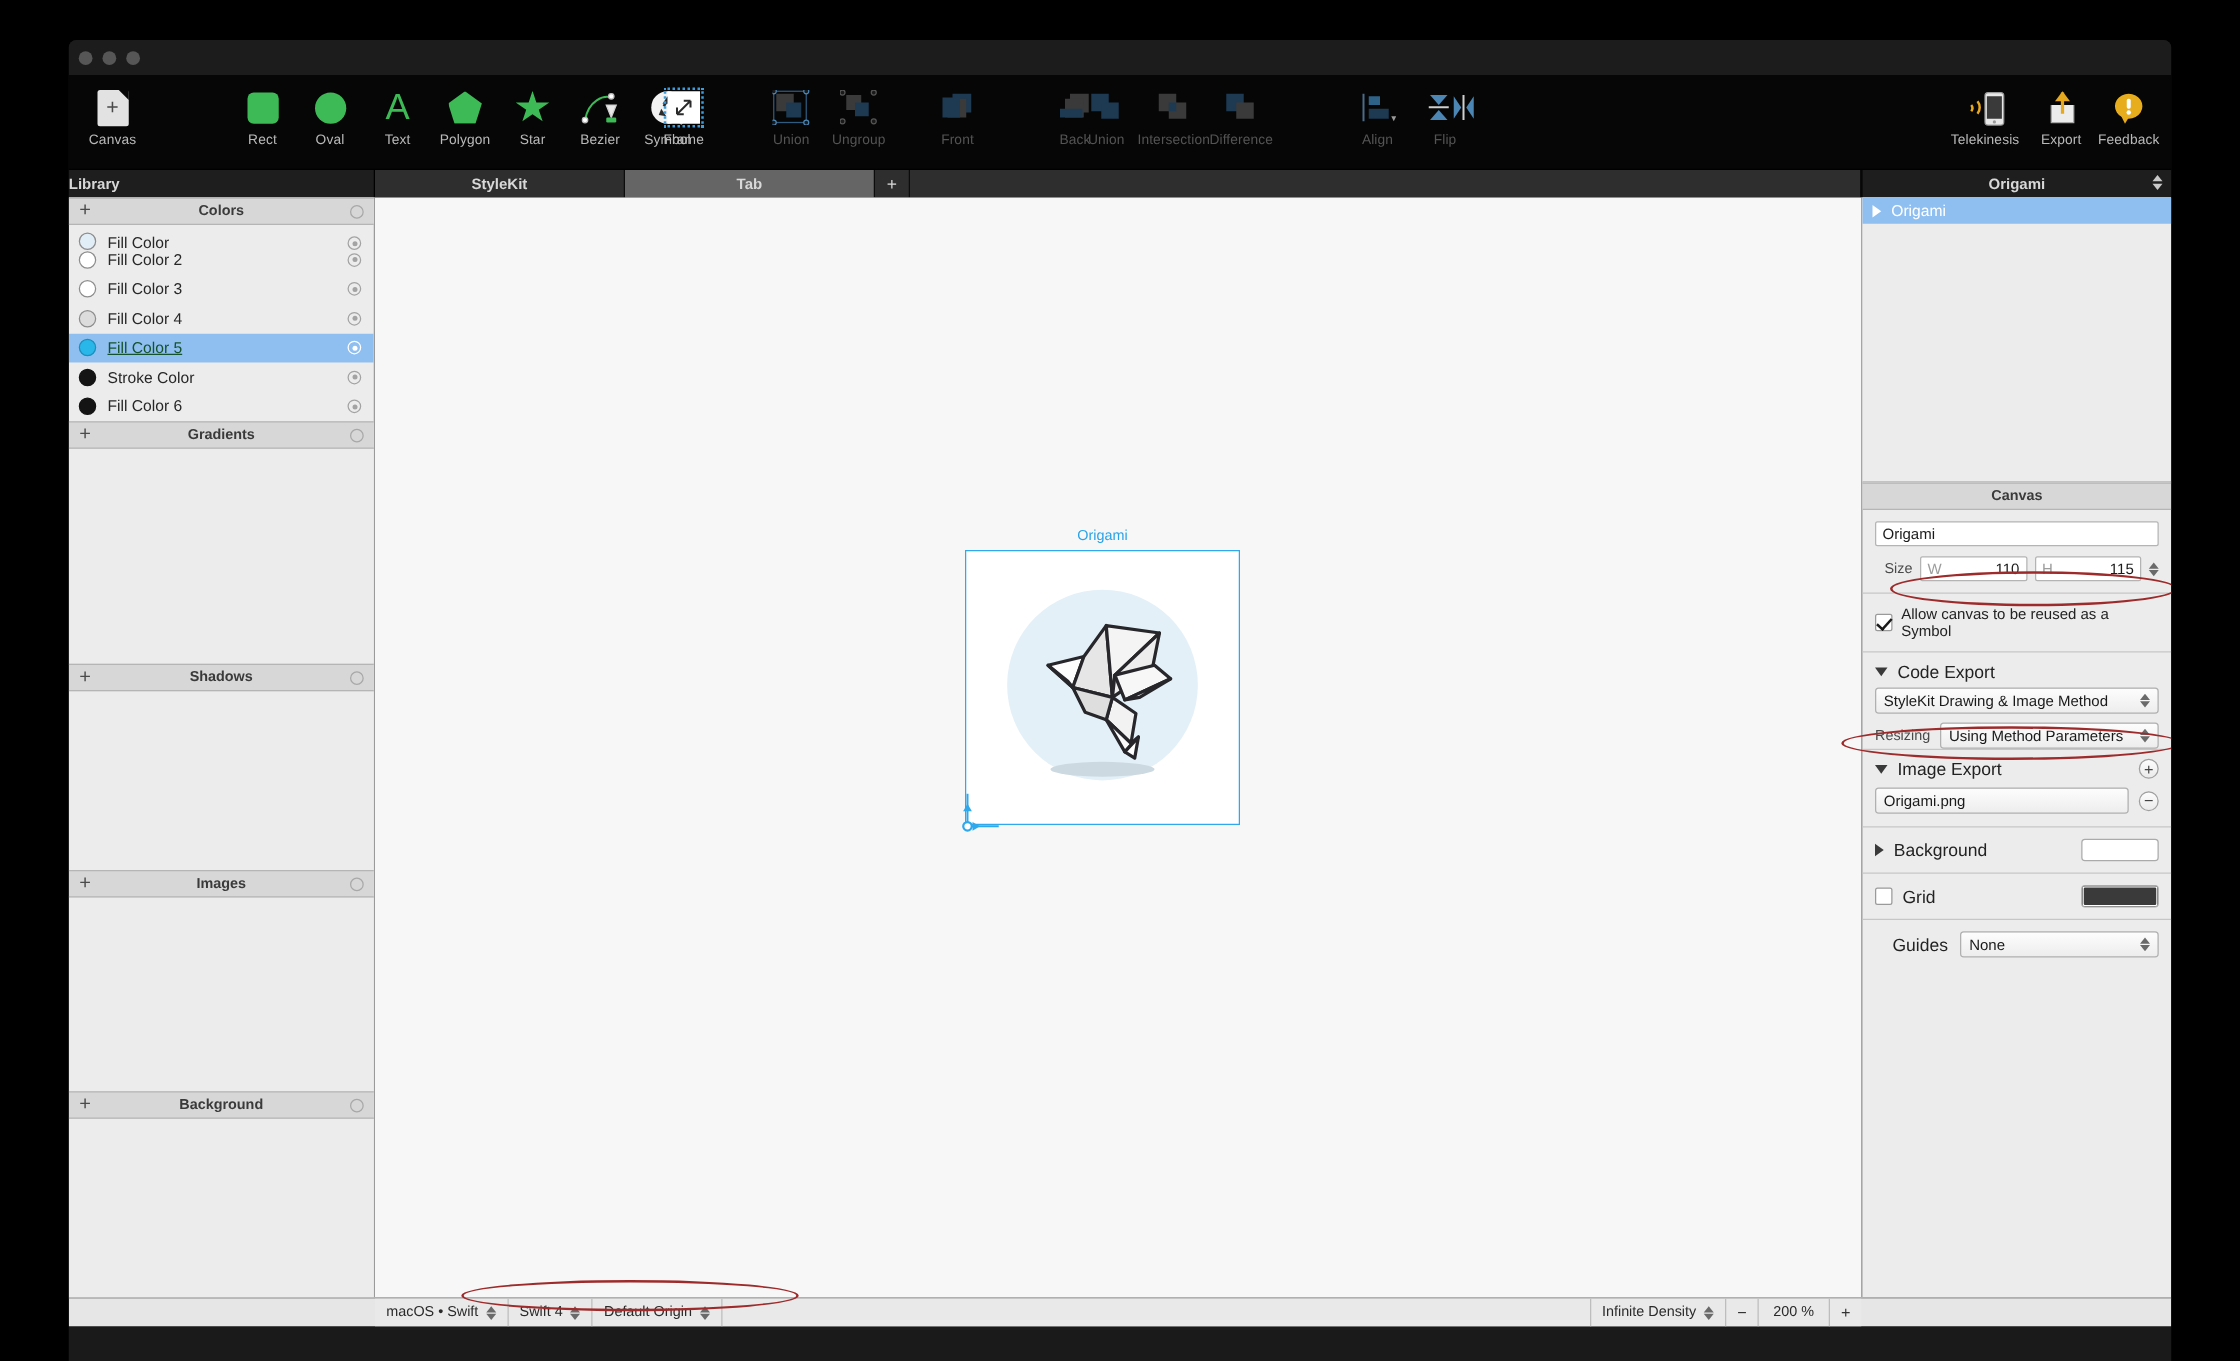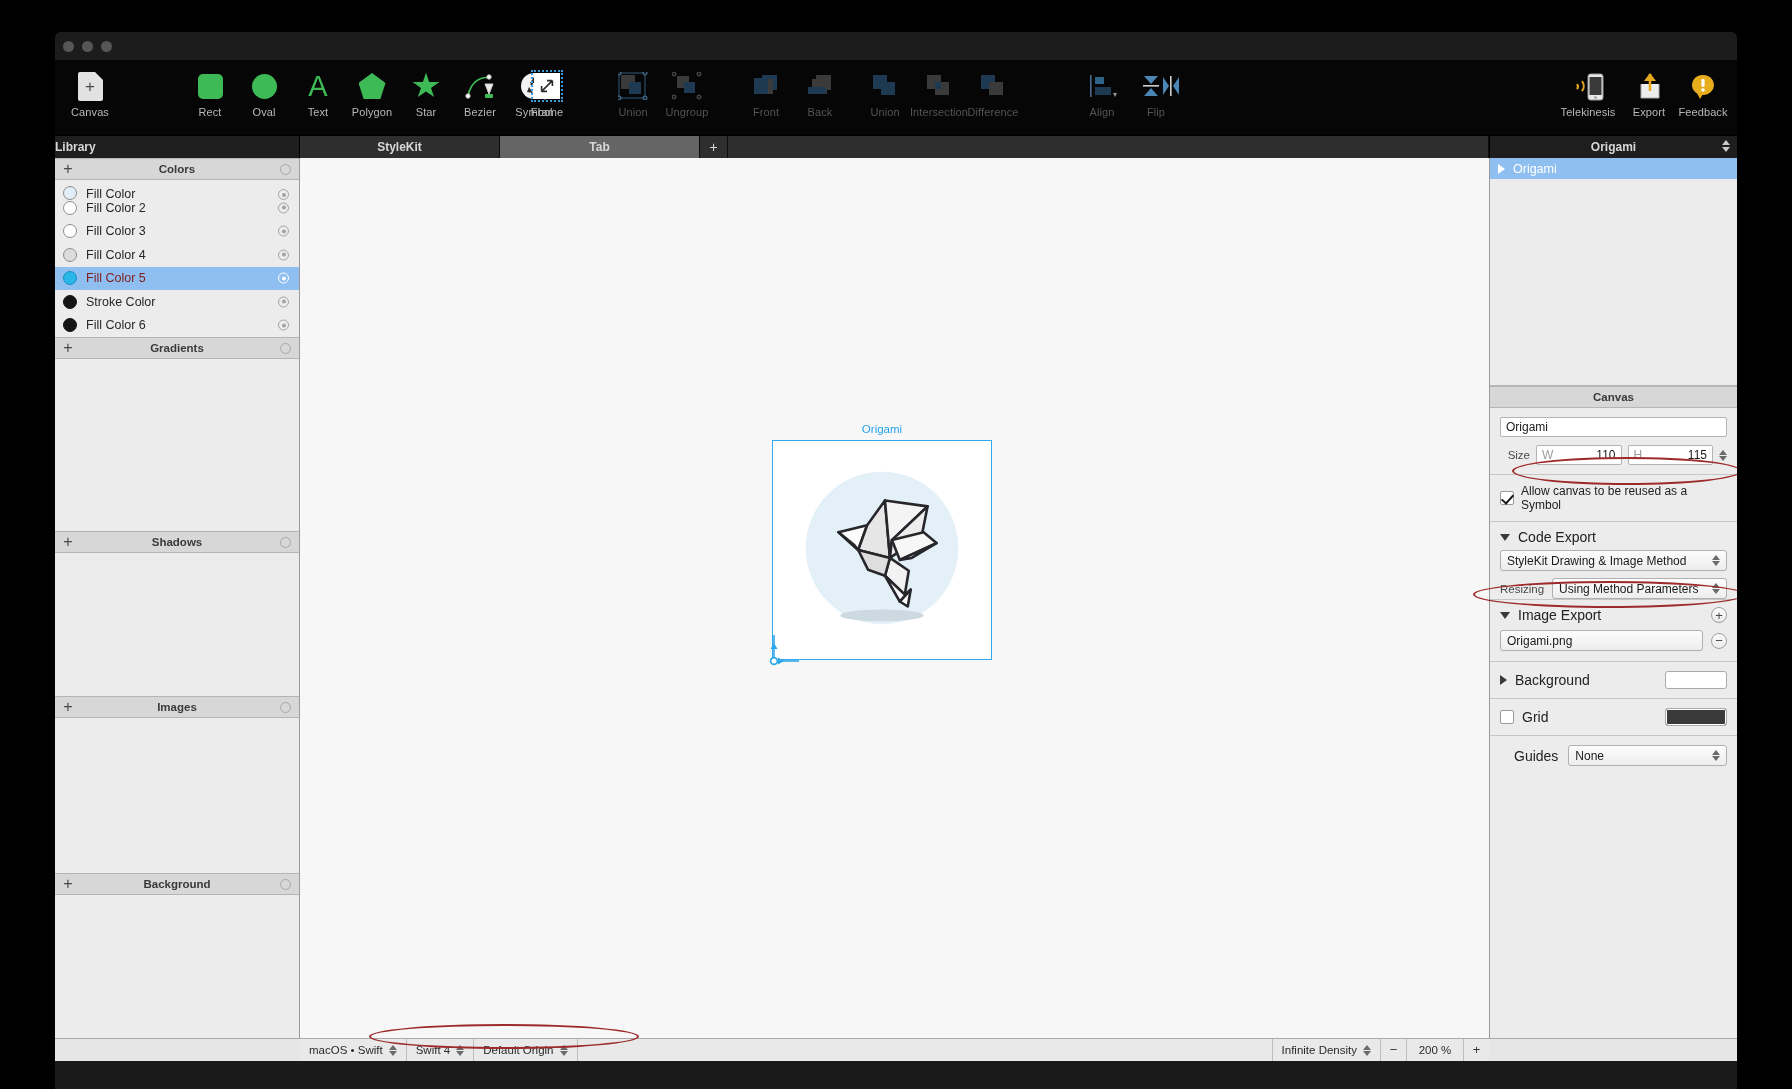--- a/index.html
+++ b/index.html
@@ -168,21 +168,21 @@
   .color-row {
     height: 23.5px; display: flex; align-items: center;
     padding-left: 8px; position: relative;
   }
   .color-row.sel { background: #8fbff0; }
   .swatch {
     width: 14px; height: 14px; border-radius: 50%;
     border: 1px solid #8d8d8d; flex: none;
   }
   .cname { margin-left: 9px; font-size: 12.5px; color: #272727; }
-  .color-row.sel .cname { color: #7f1d1d; }
+  .color-row.sel .cname { color: #14532d; text-decoration: underline; }
   .target {
     position: absolute; right: 10px; top: 50%; transform: translateY(-50%);
     width: 11px; height: 11px; border-radius: 50%;
     border: 1.5px solid #a3a3a3; display: flex; align-items: center; justify-content: center;
   }
   .target::after { content:""; width:4px; height:4px; border-radius:50%; background:#a3a3a3; }
   .color-row.sel .target { border-color: #fff; }
   .color-row.sel .target::after { background: #fff; }
   .lib-pane { background: #ececec; }
   .pane-g { height: 172px; }
@@ -440,21 +440,21 @@
               <circle cx="27" cy="2" r="2" fill="#1a1a1a" stroke="#555"></circle>
               <circle cx="2" cy="25" r="2" fill="#1a1a1a" stroke="#555"></circle>
               <circle cx="27" cy="25" r="2" fill="#1a1a1a" stroke="#555"></circle>
             </svg>
           </div>
         </div>
         <div class="tlabel">Ungroup</div>
       </div>
     </div>
 
-    <div class="tool-group" style="left:684px;">
+    <div class="tool-group" style="left:684px;gap:40px;">
       <div class="tool dim">
         <div class="glyph">
           <div class="g-front">
             <div class="sq blue" style="left:11px;top:3px;width:15px;height:15px;"></div>
             <div class="sq gray" style="left:7px;top:7px;width:15px;height:15px;"></div>
             <div class="sq blue" style="left:3px;top:6px;width:14px;height:16px;"></div>
           </div>
         </div>
         <div class="tlabel">Front</div>
       </div>

